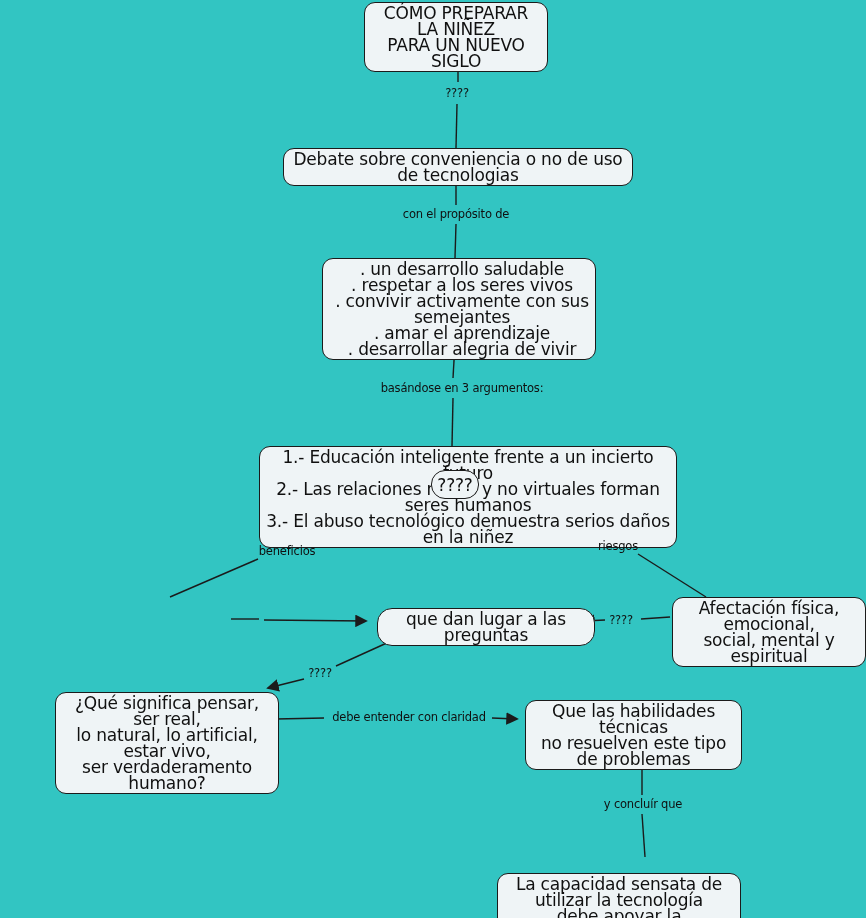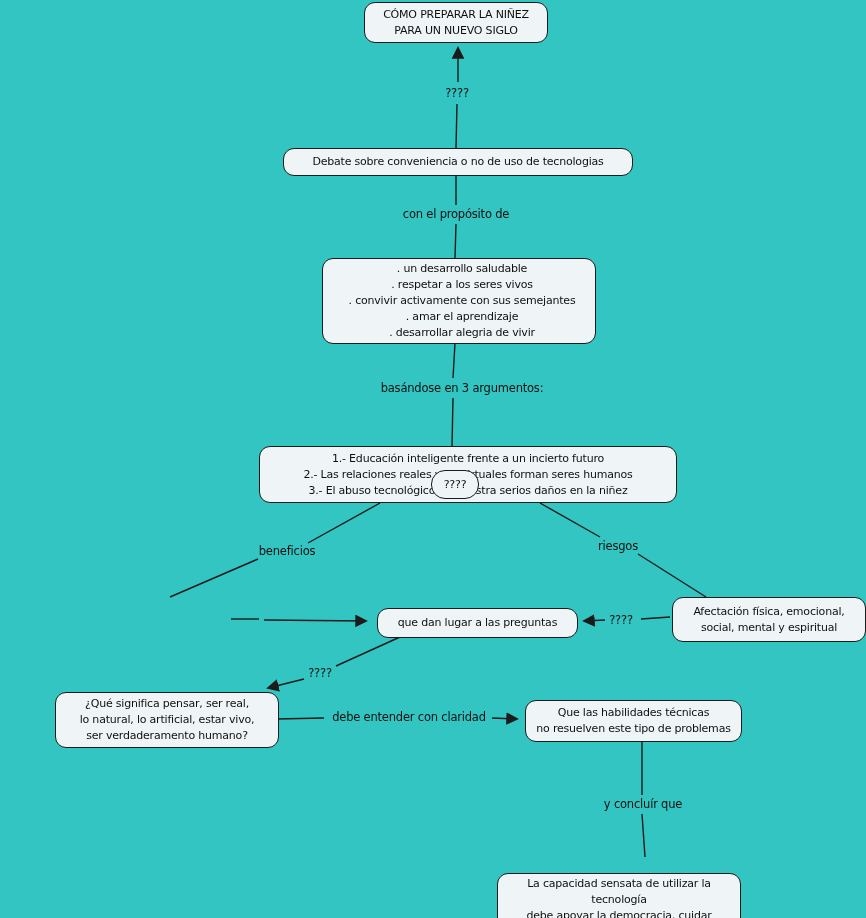--- a/index.html
+++ b/index.html
@@ -36,21 +36,21 @@
     position:absolute;
     box-sizing:border-box;
     background:var(--node-fill);
     border:1.6px solid var(--node-border);
     border-radius:11px;
     display:flex;
     align-items:center;
     justify-content:center;
     text-align:center;
     white-space:pre-line;
-    font-size:11px;
+    font-size:17px;
     line-height:16px;
     letter-spacing:-0.2px;
     padding:2px 6px;
     color:var(--text);
   }
   .node.oval{border-radius:14px;padding:1px 4px;}
   .linklabel{
     position:absolute;
     transform:translate(-50%,-50%);
     font-size:11.5px;
@@ -113,21 +113,21 @@
 . amar el aprendizaje
 . desarrollar alegria de vivir</div>
 
   <div class="node" style="left:259px;top:446px;width:418px;min-height:57px;">1.- Educación inteligente frente a un incierto futuro
 2.- Las relaciones reales y no virtuales forman seres humanos
 3.- El abuso tecnológico demuestra serios daños en la niñez</div>
 
   <div class="node oval" style="left:431px;top:470px;width:48px;min-height:29px;">????</div>
 
 
-  <div class="node" style="left:377px;top:608px;width:201px;min-height:30px;">que dan lugar a las preguntas</div>
+  <div class="node" style="left:377px;top:608px;width:218px;min-height:30px;border-radius:15px;">que dan lugar a las preguntas</div>
 
   <div class="node" style="left:672px;top:597px;width:194px;min-height:45px;">Afectación física, emocional,
 social, mental y espiritual</div>
 
   <div class="node" style="left:55px;top:692px;width:224px;min-height:56px;">¿Qué significa pensar, ser real,
 lo natural, lo artificial, estar vivo,
 ser verdaderamento humano?</div>
 
   <div class="node" style="left:525px;top:700px;width:217px;min-height:42px;">Que las habilidades técnicas
 no resuelven este tipo de problemas</div>

